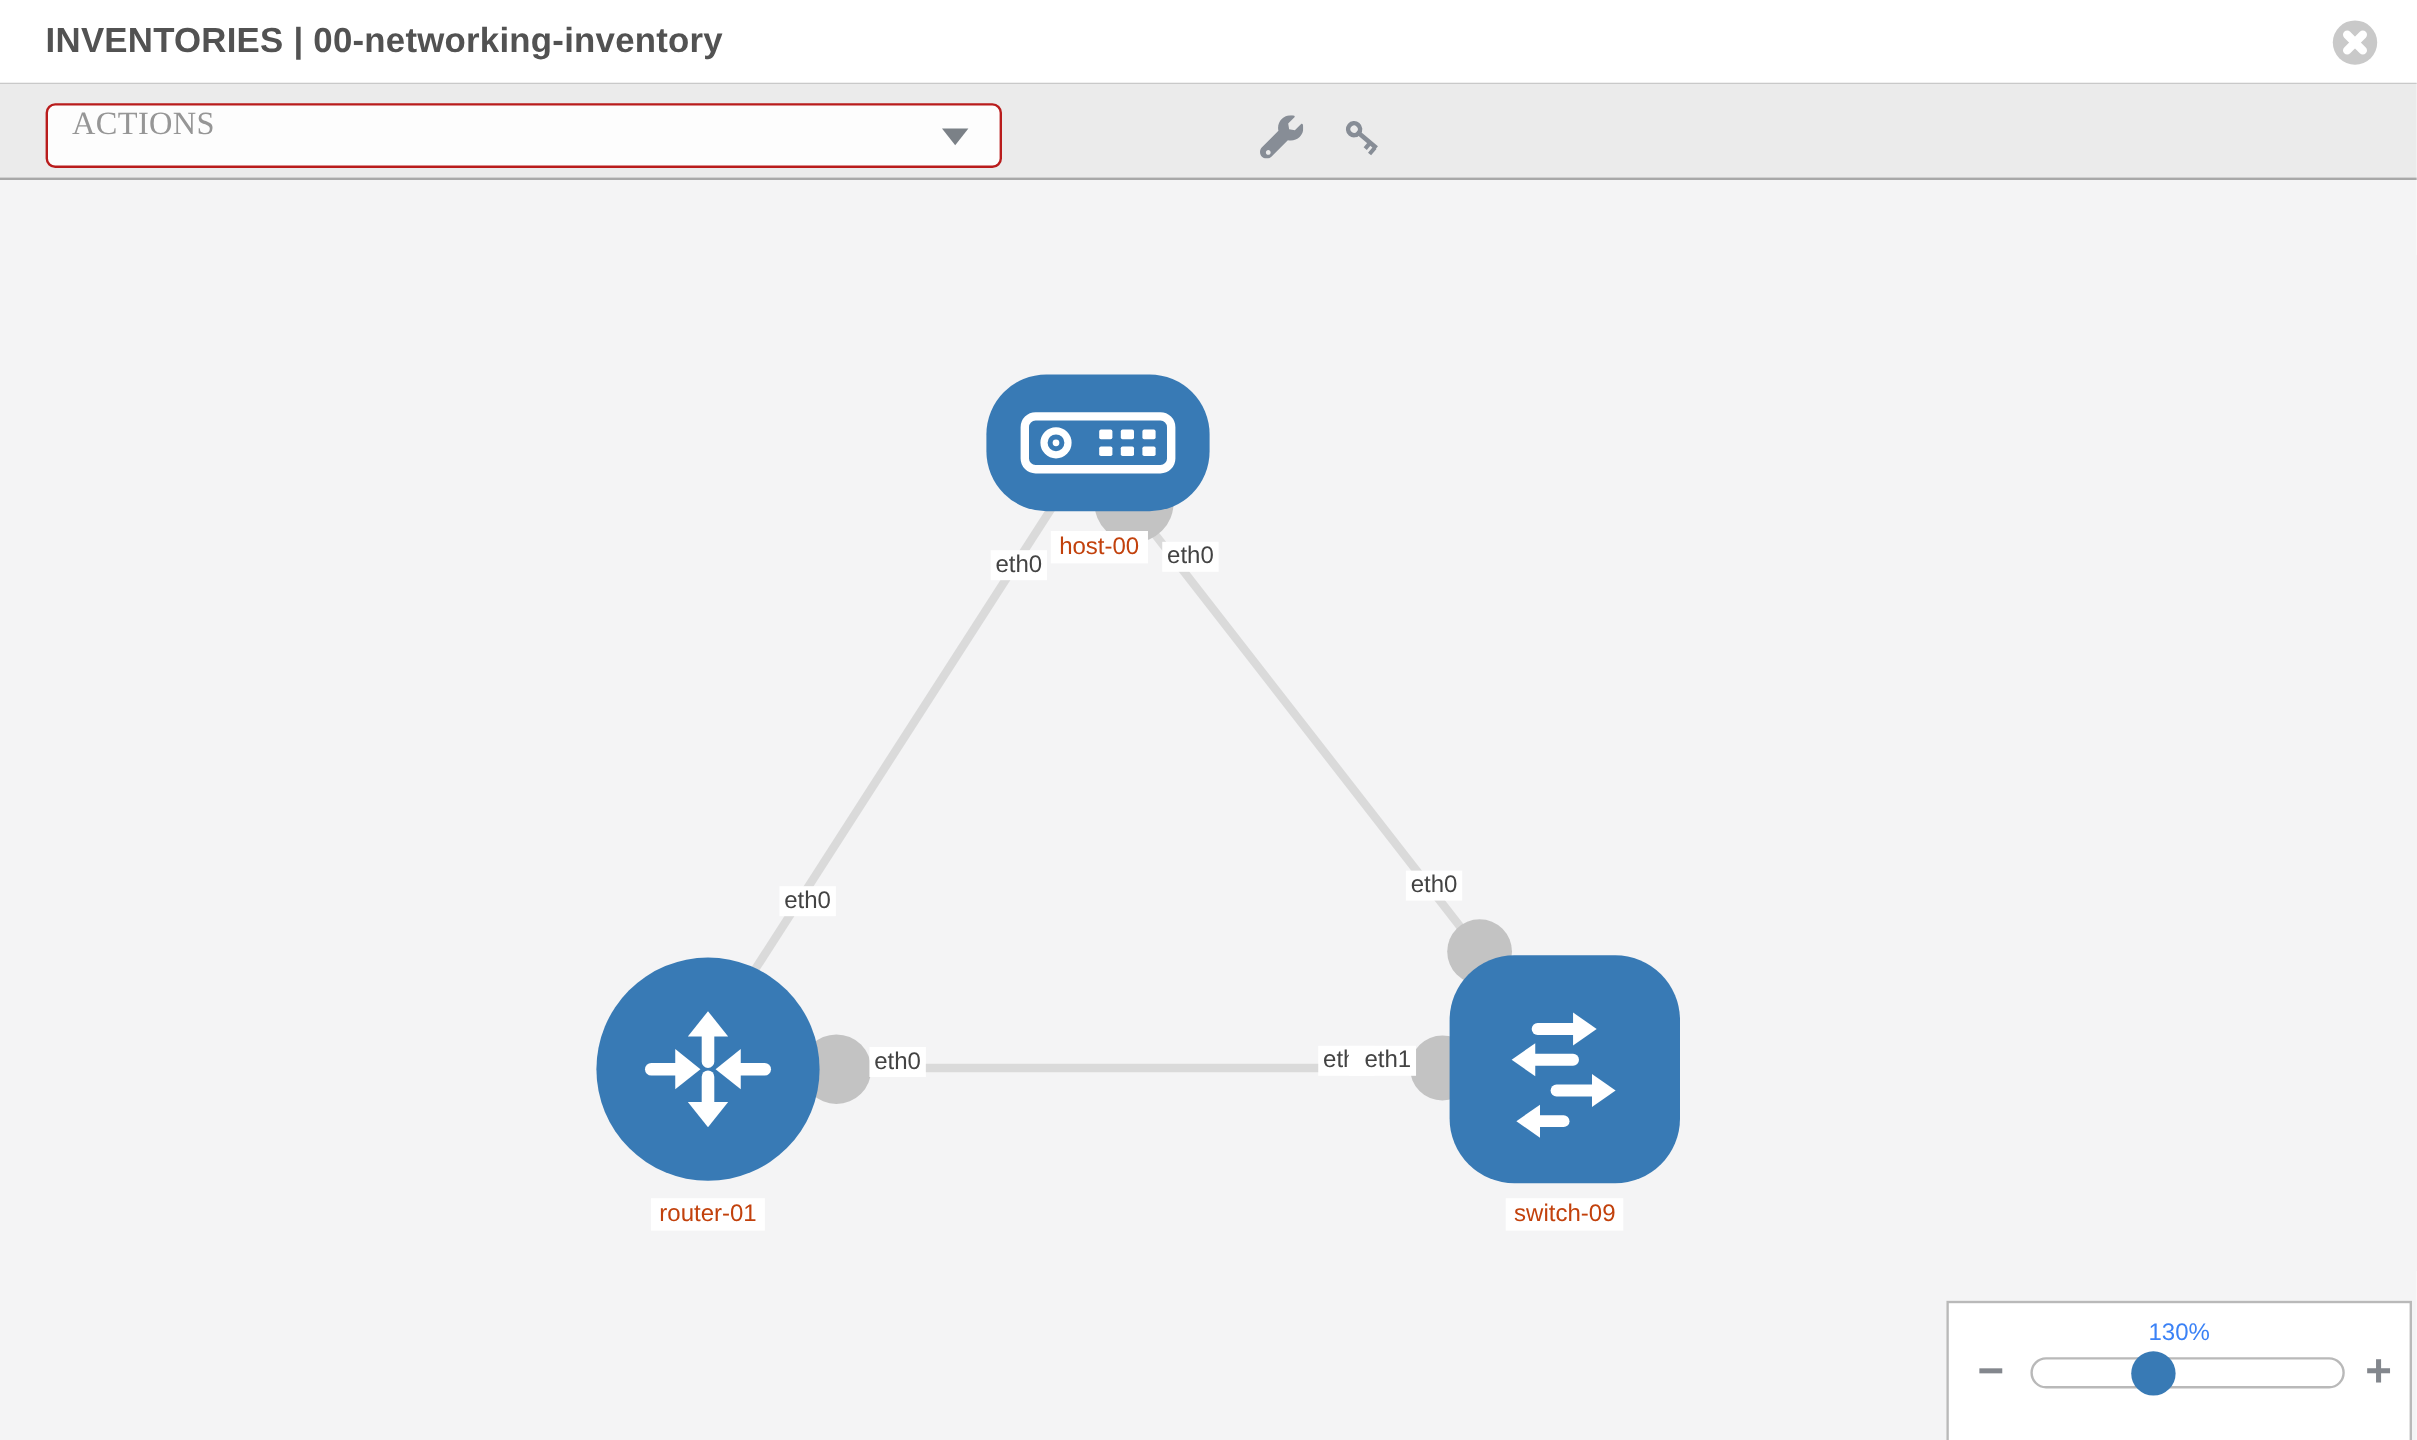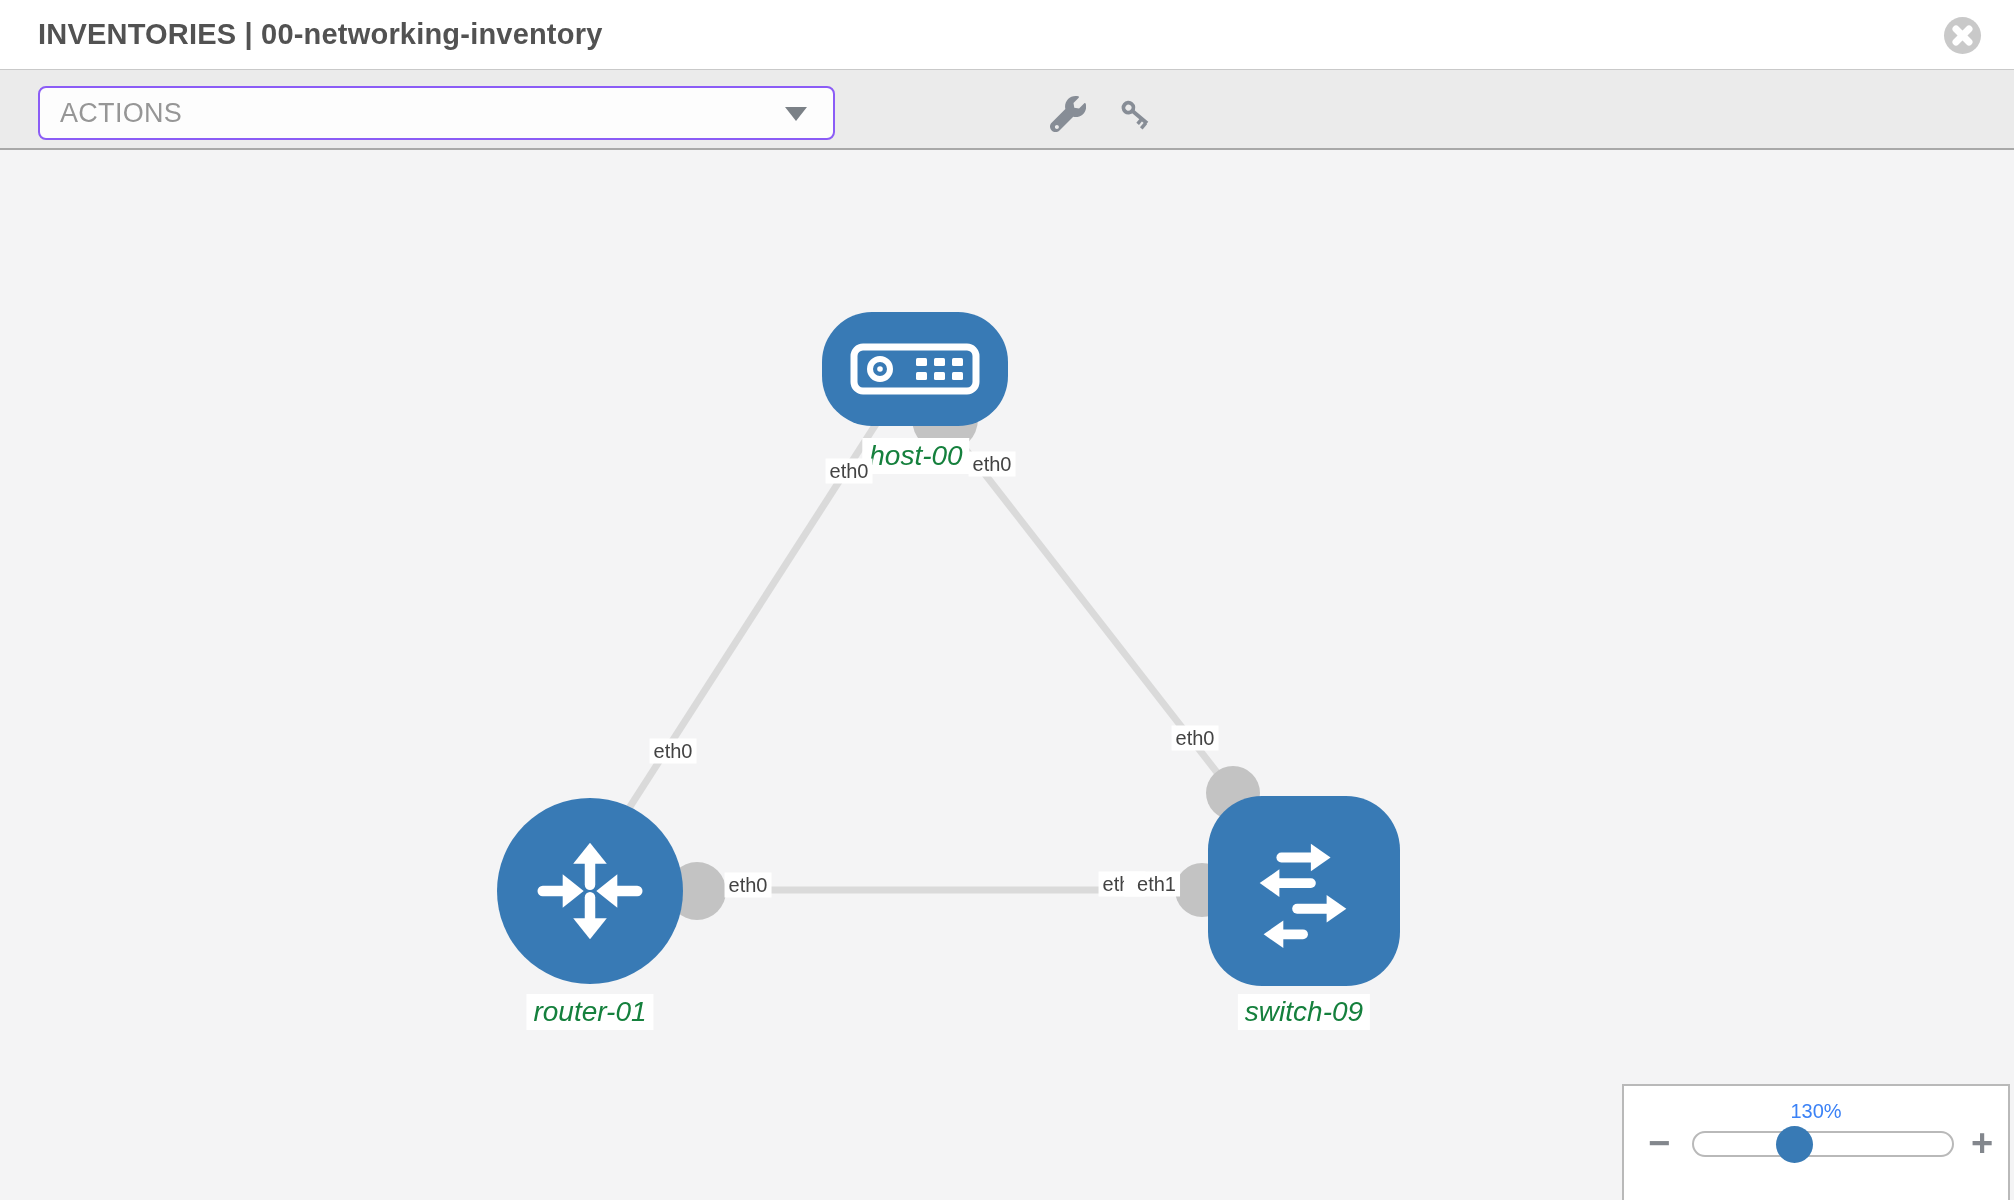--- a/index.html
+++ b/index.html
@@ -10,22 +10,22 @@
 
   
   .header { position:absolute; left:0; top:0; width:2014px; height:69px; background:#ffffff; }
   .page-title { position:absolute; left:38px; top:18px; font-size:29px; font-weight:bold; color:#525252; letter-spacing:.2px; }
   .close-btn { position:absolute; left:1944px; top:17px; width:37px; height:37px; border-radius:50%;
                background:#c9c9c9; border:none; cursor:pointer; display:flex; align-items:center; justify-content:center; }
 
   
   .toolbar { position:absolute; left:0; top:69px; width:2014px; height:81px; background:#ebebeb;
              border-top:1px solid #c9c9c9; border-bottom:2px solid #a8a8a8; }
-  .dropdown { position:absolute; top:16px; height:54px; background:#fdfdfd; border:2px solid #8b5cf6;
-              border-radius:8px; display:flex; align-items:center; cursor:pointer; }
+  .dropdown { position:absolute; top:16px; height:54px; background:#fdfdfd; border:2px solid #b91c1c;
+              border-radius:8px; display:flex; align-items:flex-start; cursor:pointer;font-family:Liberation Serif, serif; }
   .dropdown .dd-label { margin-left:20px; font-size:27px; color:#969696; letter-spacing:.3px; }
   .dropdown .caret { position:absolute; right:26px; top:50%; margin-top:-6px; width:0; height:0;
                      border-left:11px solid transparent; border-right:11px solid transparent;
                      border-top:14px solid #7b8187; }
   .dd-actions { left:38px; width:797px; }
   .dd-search  { left:1185px; width:790px; }
   .tool-icon-btn { position:absolute; top:22px; width:44px; height:44px; background:transparent; border:none;
                    cursor:pointer; display:flex; align-items:center; justify-content:center; }
   .tool-wrench { left:1046px; }
   .tool-key    { left:1114px; }
@@ -39,22 +39,22 @@
   .dot-host        { left:912px;  top:236px; width:66px; height:66px; }
   .dot-router      { left:668px;  top:712px; width:58px; height:58px; }
   .dot-switch-top  { left:1206px; top:616px; width:54px; height:54px; }
   .dot-switch-left { left:1175px; top:713px; width:54px; height:54px; }
 
   .node { position:absolute; background:#387ab5; display:flex; align-items:center; justify-content:center; cursor:pointer; }
   .node-host   { left:822px;  top:162px; width:186px; height:114px; border-radius:50px; }
   .node-router { left:497px;  top:648px; width:186px; height:186px; border-radius:50%; }
   .node-switch { left:1208px; top:646px; width:192px; height:190px; border-radius:54px; }
 
-  .graph-label { position:absolute; transform:translate(-50%,-50%); background:#ffffff; color:#15803d;
-                 font-size:28px; padding:2px 7px; white-space:nowrap;font-style:italic; }
+  .graph-label { position:absolute; transform:translate(-50%,-50%); background:#ffffff; color:#c2410c;
+                 font-size:20px; padding:2px 7px; white-space:nowrap; }
   .iface-label { position:absolute; transform:translate(-50%,-50%); background:#ffffff; color:#434343;
                  font-size:20px; padding:1px 4px; white-space:nowrap; }
   .lbl-host    { left:916px;  top:306px; }
   .lbl-router  { left:590px;  top:862px; }
   .lbl-switch  { left:1304px; top:862px; }
   .if-host-left    { left:849px;  top:321px; }
   .if-host-right   { left:992px;  top:314px; }
   .if-router-top   { left:673px;  top:601px; }
   .if-switch-top   { left:1195px; top:588px; }
   .if-mid-router   { left:748px;  top:735px; }

